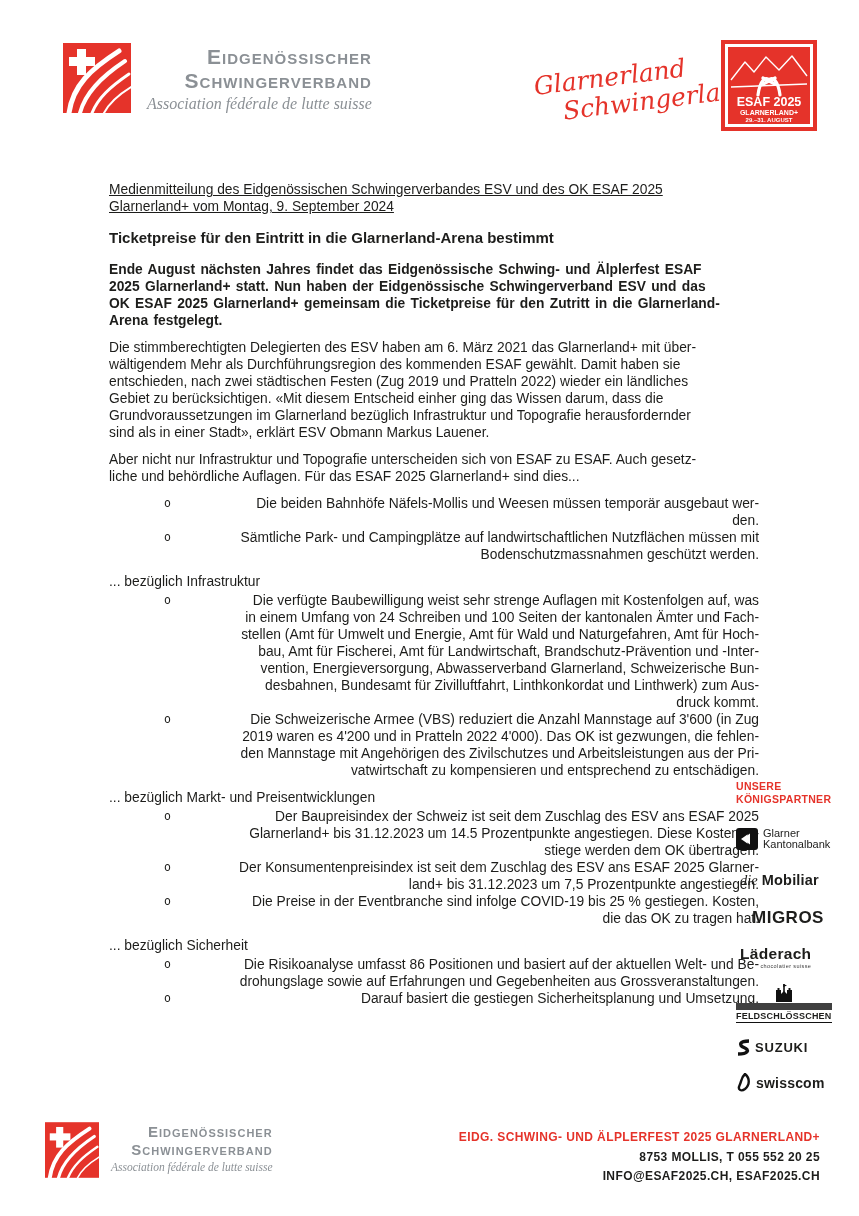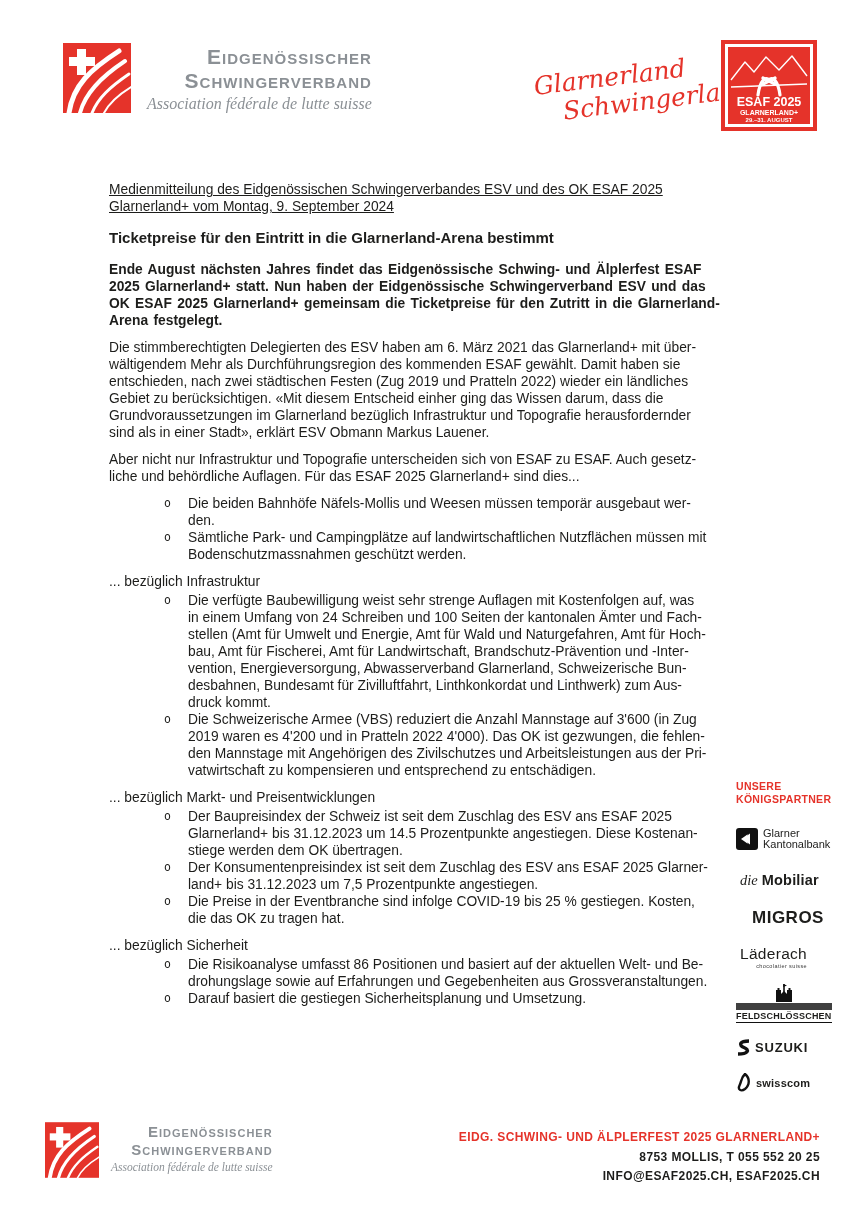--- a/index.html
+++ b/index.html
@@ -20,45 +20,45 @@
   .claim .l2 { margin-left:26px; }
   .badge { position:absolute; left:721px; top:0px; width:96px; height:91px; }
   
   .main { position:absolute; left:93px; top:181px; width:650px; font-size:13.8px; line-height:17px;margin-left:16px; }
   .meta { text-decoration:underline; white-space:pre-line; margin-bottom:14px; }
   .doc-title { font-weight:bold; font-size:15px; margin-bottom:15px; }
   .lead { font-weight:bold; white-space:pre-line; margin-bottom:10px; word-spacing:1.5px; }
   .para { white-space:pre-line; margin-bottom:10px; }
   .section-label { margin-bottom:2px; }
   ul.bullets { list-style:none; margin:0 0 10px 0; }
-  li.bullet { position:relative; padding-left:79px; white-space:pre-line; }
+  li.bullet { position:relative; padding-left:79px; white-space:pre-line;text-align:right; }
   li.bullet::before { content:"o"; position:absolute; left:55px; top:0px; font-family:"DejaVu Sans Mono", monospace; font-size:11.5px; }
   
   .sidebar { position:absolute; left:736px; top:780px; width:100px; display:flex; flex-direction:column; align-items:flex-start; }
   .sidebar-heading { color:#e5332a; font-weight:bold; font-size:10.5px; line-height:13px; letter-spacing:0.3px; white-space:pre-line; }
   .glkb { display:flex; align-items:center; margin-top:22px; }
   .glkb-mark { width:22px; height:22px; margin-right:5px; flex:0 0 auto; }
   .glkb-l1 { font-size:11px; line-height:9px; }
   .glkb-l2 { font-size:11px; font-weight:normal; line-height:12px; }
   .mobiliar { font-size:14.5px; margin-top:22px; margin-left:4px; }
   .mobiliar .die { font-family:"Liberation Serif", serif; font-style:italic; font-weight:normal; }
   .mobiliar .word { font-weight:bold; letter-spacing:0.2px; }
   .migros { font-weight:bold; font-size:17px; letter-spacing:0.5px; margin-top:19px; margin-left:16px; }
   .laederach { margin-top:17px; margin-left:4px; text-align:right; }
-  .laederach .name { font-size:15.5px; font-weight:400; letter-spacing:0.3px; }
+  .laederach .name { font-size:15.5px; font-weight:700; letter-spacing:0.3px; }
   .laederach .tag { font-size:5.5px; color:#3a3a3a; margin-top:0px; letter-spacing:0.4px; }
   .feld { margin-top:13px; display:flex; flex-direction:column; align-items:center; }
   .feld-castle { width:26px; height:20px; }
   .feld .name { font-weight:bold; font-size:9px; letter-spacing:0.2px; border-top:7px solid #404040; border-bottom:1.5px solid #111; padding:1px 0; margin-top:1px; }
   .suzuki { display:flex; align-items:center; margin-top:16px; }
   .suzuki-s { width:15px; height:17px; margin-right:4px; }
   .suzuki .name { font-weight:bold; font-size:13px; letter-spacing:0.8px; }
   .swisscom { display:flex; align-items:center; margin-top:17px; }
   .swisscom-mark { width:16px; height:20px; margin-right:4px; }
-  .swisscom .name { font-weight:bold; font-size:11px; letter-spacing:0.2px; }
+  .swisscom .name { font-weight:bold; font-size:14px; letter-spacing:0.2px; }
   
   .footer { position:absolute; left:0; top:1122px; width:859px; height:70px; }
   .footer .esv-lockup { left:45px; top:0; }
   .footer .esv-mark { width:54px; height:56px; }
   .footer .esv-text { margin-left:12px; padding-top:1px; }
   .footer .esv-name { font-size:15px; line-height:18px; }
   .footer .esv-sub { font-size:11.5px; }
   .contact { position:absolute; right:39px; top:6px; text-align:right; font-weight:bold; font-size:12px; line-height:19.5px; letter-spacing:0.4px; }
   .contact .red { color:#e5332a; }
 </style>

